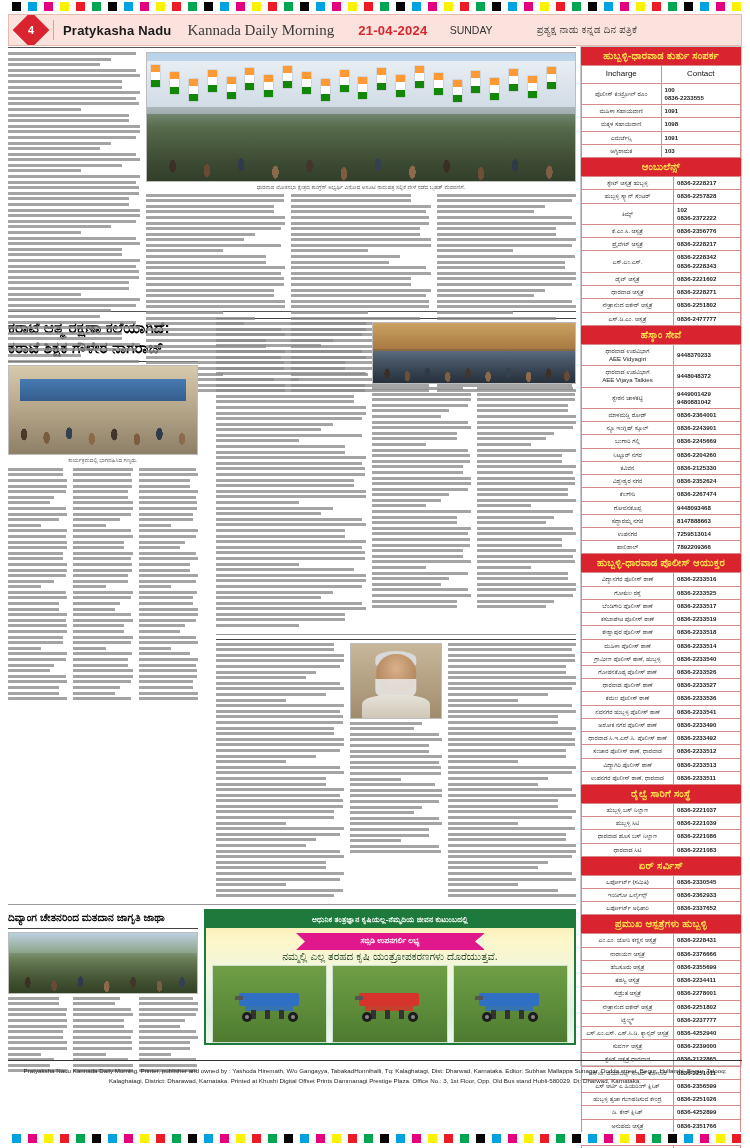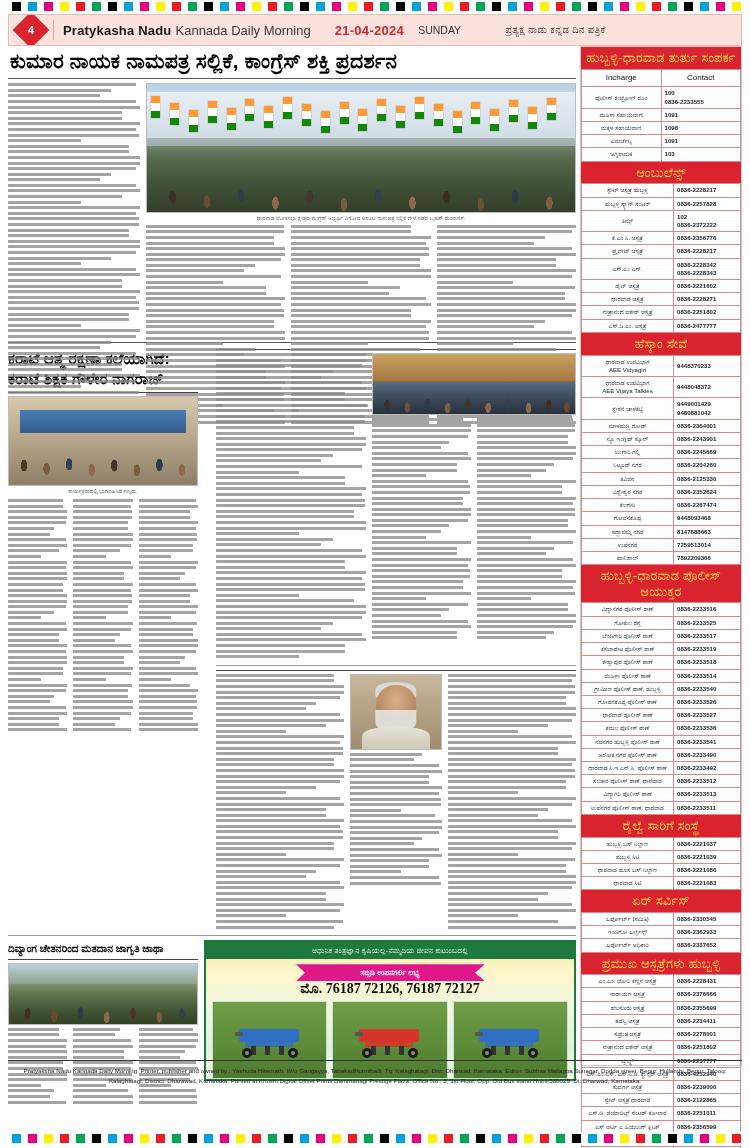--- a/index.html
+++ b/index.html
@@ -18,23 +18,23 @@
     display:flex;align-items:center;overflow:hidden;
   }
   .mh-logo{
     width:26px;height:26px;margin-left:9px;background:#d9232e;
     transform:rotate(45deg);display:flex;align-items:center;justify-content:center;
     flex:none;
   }
   .mh-logo span{transform:rotate(-45deg);color:#fff;font-size:11px;font-weight:bold;}
   .mh-rule{width:1px;height:20px;background:#c9a79c;margin:0 9px;flex:none;}
   .mh-title{font-size:13px;font-weight:bold;letter-spacing:.2px;color:#1a1a1a;}
-  .mh-sub{font-size:13px;color:#3a3a3a;margin-left:4px;}
+  .mh-sub{font-size:15px;color:#3a3a3a;margin-left:16px;font-family:Liberation Serif, serif;}
   .mh-date{font-size:13px;font-weight:bold;color:#d9232e;margin-left:24px;letter-spacing:.3px;}
-  .mh-day{font-size:10.5px;color:#333;margin-left:14px;}
+  .mh-day{font-size:10.5px;color:#333;margin-left:22px;}
   .mh-kn{font-size:10px;color:#2a2a2a;margin-left:44px;letter-spacing:.3px;}
   .mh-flag{
     position:absolute;right:0;top:0;height:30px;background:#d9232e;color:#fff;
     display:flex;align-items:center;padding:0 10px 0 26px;font-size:9.5px;font-weight:bold;
     letter-spacing:.3px;
     clip-path:polygon(18px 0,100% 0,100% 100%,0 100%);
   }
   
   .body{position:absolute;left:0;top:32px;width:734px;height:1020px;}
   .leftzone{position:absolute;left:0;top:0;width:568px;height:1020px;}
@@ -142,38 +142,38 @@
       radial-gradient(ellipse 6px 12px at 10% 74%,#3d2f26 45%,transparent 47%),
       radial-gradient(ellipse 6px 12px at 24% 82%,#6b4a33 45%,transparent 47%),
       radial-gradient(ellipse 6px 12px at 38% 72%,#2f3b4a 45%,transparent 47%),
       radial-gradient(ellipse 6px 12px at 52% 84%,#8a6a4a 45%,transparent 47%),
       radial-gradient(ellipse 6px 12px at 66% 73%,#43352b 45%,transparent 47%),
       radial-gradient(ellipse 6px 12px at 80% 83%,#7d5c3f 45%,transparent 47%),
       radial-gradient(ellipse 6px 12px at 92% 74%,#334050 45%,transparent 47%),
       linear-gradient(to bottom,rgba(60,75,45,.2),rgba(40,52,30,.7));}
   
   .sb-head{
-    background:#d9232e;color:#ffe14d;font-size:13px;font-weight:normal;
+    background:#d9232e;color:#ffe14d;font-size:10px;font-weight:bold;
     text-align:center;padding:3px 2px;letter-spacing:.2px;line-height:1.2;
   }
   .sb-table{width:100%;border-collapse:collapse;table-layout:fixed;}
   .sb-table th,.sb-table td{
     border:1px solid #d88a8a;font-size:6.1px;color:#1b1b1b;
     padding:2px 3px;line-height:1.35;vertical-align:middle;
   }
   .sb-table th{font-size:8px;font-weight:normal;color:#111;text-align:center;padding:3px 2px;}
   .sb-table td.nm{text-align:center;}
   .sb-table td.ph{text-align:left;font-weight:bold;width:60px;white-space:pre-line;}
   
   .bigad{
     position:relative;border:2px solid #1e7a3c;
     background:linear-gradient(to bottom,#f6e9a8 0%,#fdf6c9 22%,#eef6e2 52%,#dff0e0 78%,#eef8ee 100%);
     overflow:hidden;
   }
-  .bigad-top{background:#1e7a3c;color:#fff;font-size:7.4px;font-weight:normal;
+  .bigad-top{background:#1e7a3c;color:#fff;font-size:7.4px;font-weight:bold;
              text-align:center;padding:4px 2px;letter-spacing:.2px;}
   .ribbon{position:relative;margin:5px auto 0;width:188px;height:17px;background:#e0188b;
           color:#fff;font-size:7.6px;font-weight:bold;display:flex;align-items:center;
           justify-content:center;
           clip-path:polygon(0 0,100% 0,100% 100%,0 100%,9px 50%);}
   .ribbon:after{content:"";position:absolute;right:-1px;top:0;width:10px;height:17px;
                 background:#eef4d9;clip-path:polygon(100% 0,100% 100%,0 50%);}
   .bigad-name{text-align:center;font-size:28px;font-weight:bold;color:#d6122a;
               letter-spacing:.5px;padding:6px 0 2px;
               text-shadow:.6px .6px 0 #7a0a16;}
@@ -252,21 +252,20 @@
     <div class="mh-sub">Kannada Daily Morning</div>
     <div class="mh-date">21-04-2024</div>
     <div class="mh-day">SUNDAY</div>
     <div class="mh-kn">ಪ್ರತ್ಯಕ್ಷ ನಾಡು ಕನ್ನಡ ದಿನ ಪತ್ರಿಕೆ</div>
   </div>
 
   <div class="body">
 
     <div class="leftzone">
 
-      <div class="headline">ಕುಮಾರ ನಾಯಕ ನಾಮಪತ್ರ ಸಲ್ಲಿಕೆ, ಕಾಂಗ್ರೆಸ್ ಶಕ್ತಿ ಪ್ರದರ್ಶನ</div>
       <div class="hrule"></div>
 
       <div class="cols" style="height:258px;">
         <div class="col" style="width:132px;flex:none;">
           <div class="txt" id="leadtxt1">
               <i class="s1"></i>
               <i class="s8"></i>
               <i class="s5"></i>
               <i class="s1"></i>
               <i class="s2"></i>
@@ -946,21 +945,21 @@
               </div>
           </div>
         </div>
       </div>
 
       <div class="hrule thin" style="margin-top:4px;"></div>
 
       <div style="display:flex;gap:6px;margin-top:2px;">
 
         <div style="width:190px;flex:none;">
-          <div class="sechead" style="font-size:10.5px;font-family:Liberation Serif, serif;">ದಿವ್ಯಾಂಗ ಚೇತನರಿಂದ ಮತದಾನ ಜಾಗೃತಿ ಜಾಥಾ</div>
+          <div class="sechead" style="font-size:10.5px;">ದಿವ್ಯಾಂಗ ಚೇತನರಿಂದ ಮತದಾನ ಜಾಗೃತಿ ಜಾಥಾ</div>
           <div class="secrule"></div>
           <div class="photo ph-rally-sm" style="height:60px;">
             <div class="ppl"></div>
           </div>
           <div class="cols" style="gap:6px;margin-top:3px;">
             <div class="col">
                 <div class="txt" id="dtxt1">
                   <i class="s4"></i>
                   <i class="s4"></i>
                   <i class="s2"></i>
@@ -1014,21 +1013,21 @@
                 </div>
               </div>
           </div>
 
         </div>
 
         <div style="flex:1;">
           <div class="bigad">
             <div class="bigad-top">ಆಧುನಿಕ ತಂತ್ರಜ್ಞಾನ ಕೃಷಿಯಲ್ಲ-ನೆಮ್ಮದಿಯ ಜೀವನ ಕುಟುಂಬದಲ್ಲಿ</div>
             <div class="ribbon">ಸಬ್ಸಿಡಿ ಉಪನಗರ್ಲಿ ಲಭ್ಯ</div>
-            <div class="bigad-phone">ಮೊ. 76187 72126, 76187 72127</div>
+            <div class="bigad-tag">ನಮ್ಮಲ್ಲಿ ಎಲ್ಲ ತರಹದ ಕೃಷಿ ಯಂತ್ರೋಪಕರಣಗಳು ದೊರೆಯುತ್ತವೆ.</div>
             <div class="prodrow" id="prodrow">
     <div class="prod">
       <svg class="mach" width="78" height="42" viewBox="0 0 78 42">
         <rect x="8" y="10" width="60" height="13" rx="2" fill="#2f6fc4"></rect>
         <rect x="14" y="22" width="48" height="6" fill="#2f6fc4" opacity=".85"></rect>
         <rect x="20" y="27" width="5" height="9" fill="#333"></rect>
         <rect x="34" y="27" width="5" height="9" fill="#333"></rect>
         <rect x="48" y="27" width="5" height="9" fill="#333"></rect>
         <circle cx="16" cy="34" r="5" fill="#1c1c1c"></circle>
         <circle cx="62" cy="34" r="5" fill="#1c1c1c"></circle>

